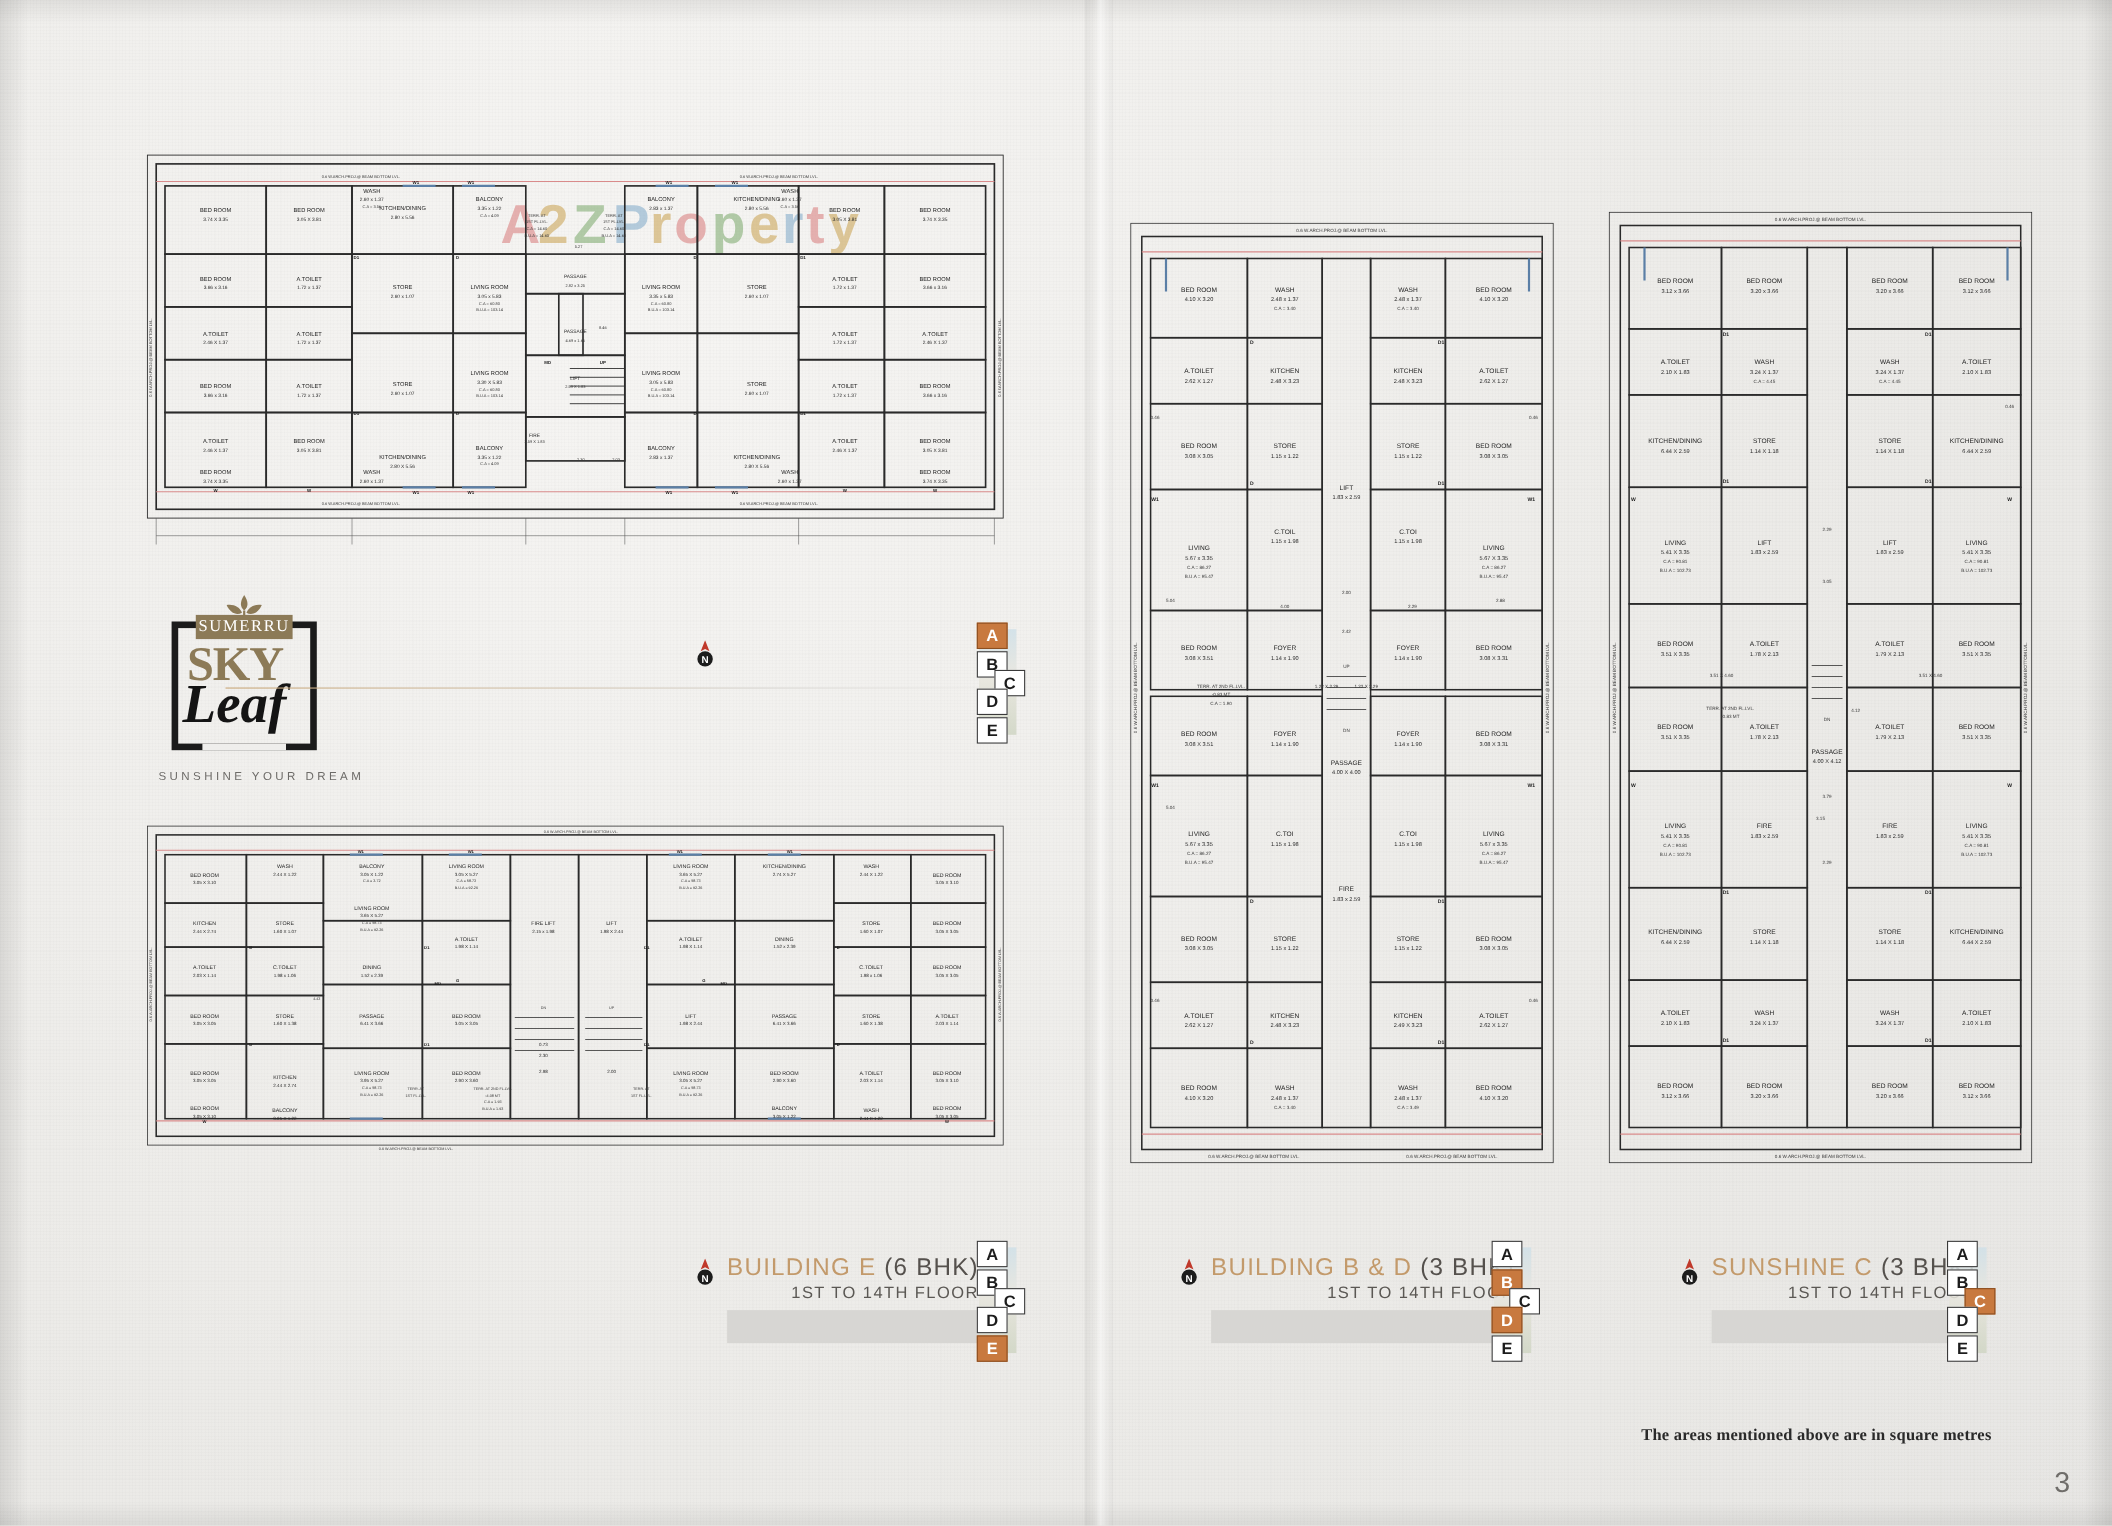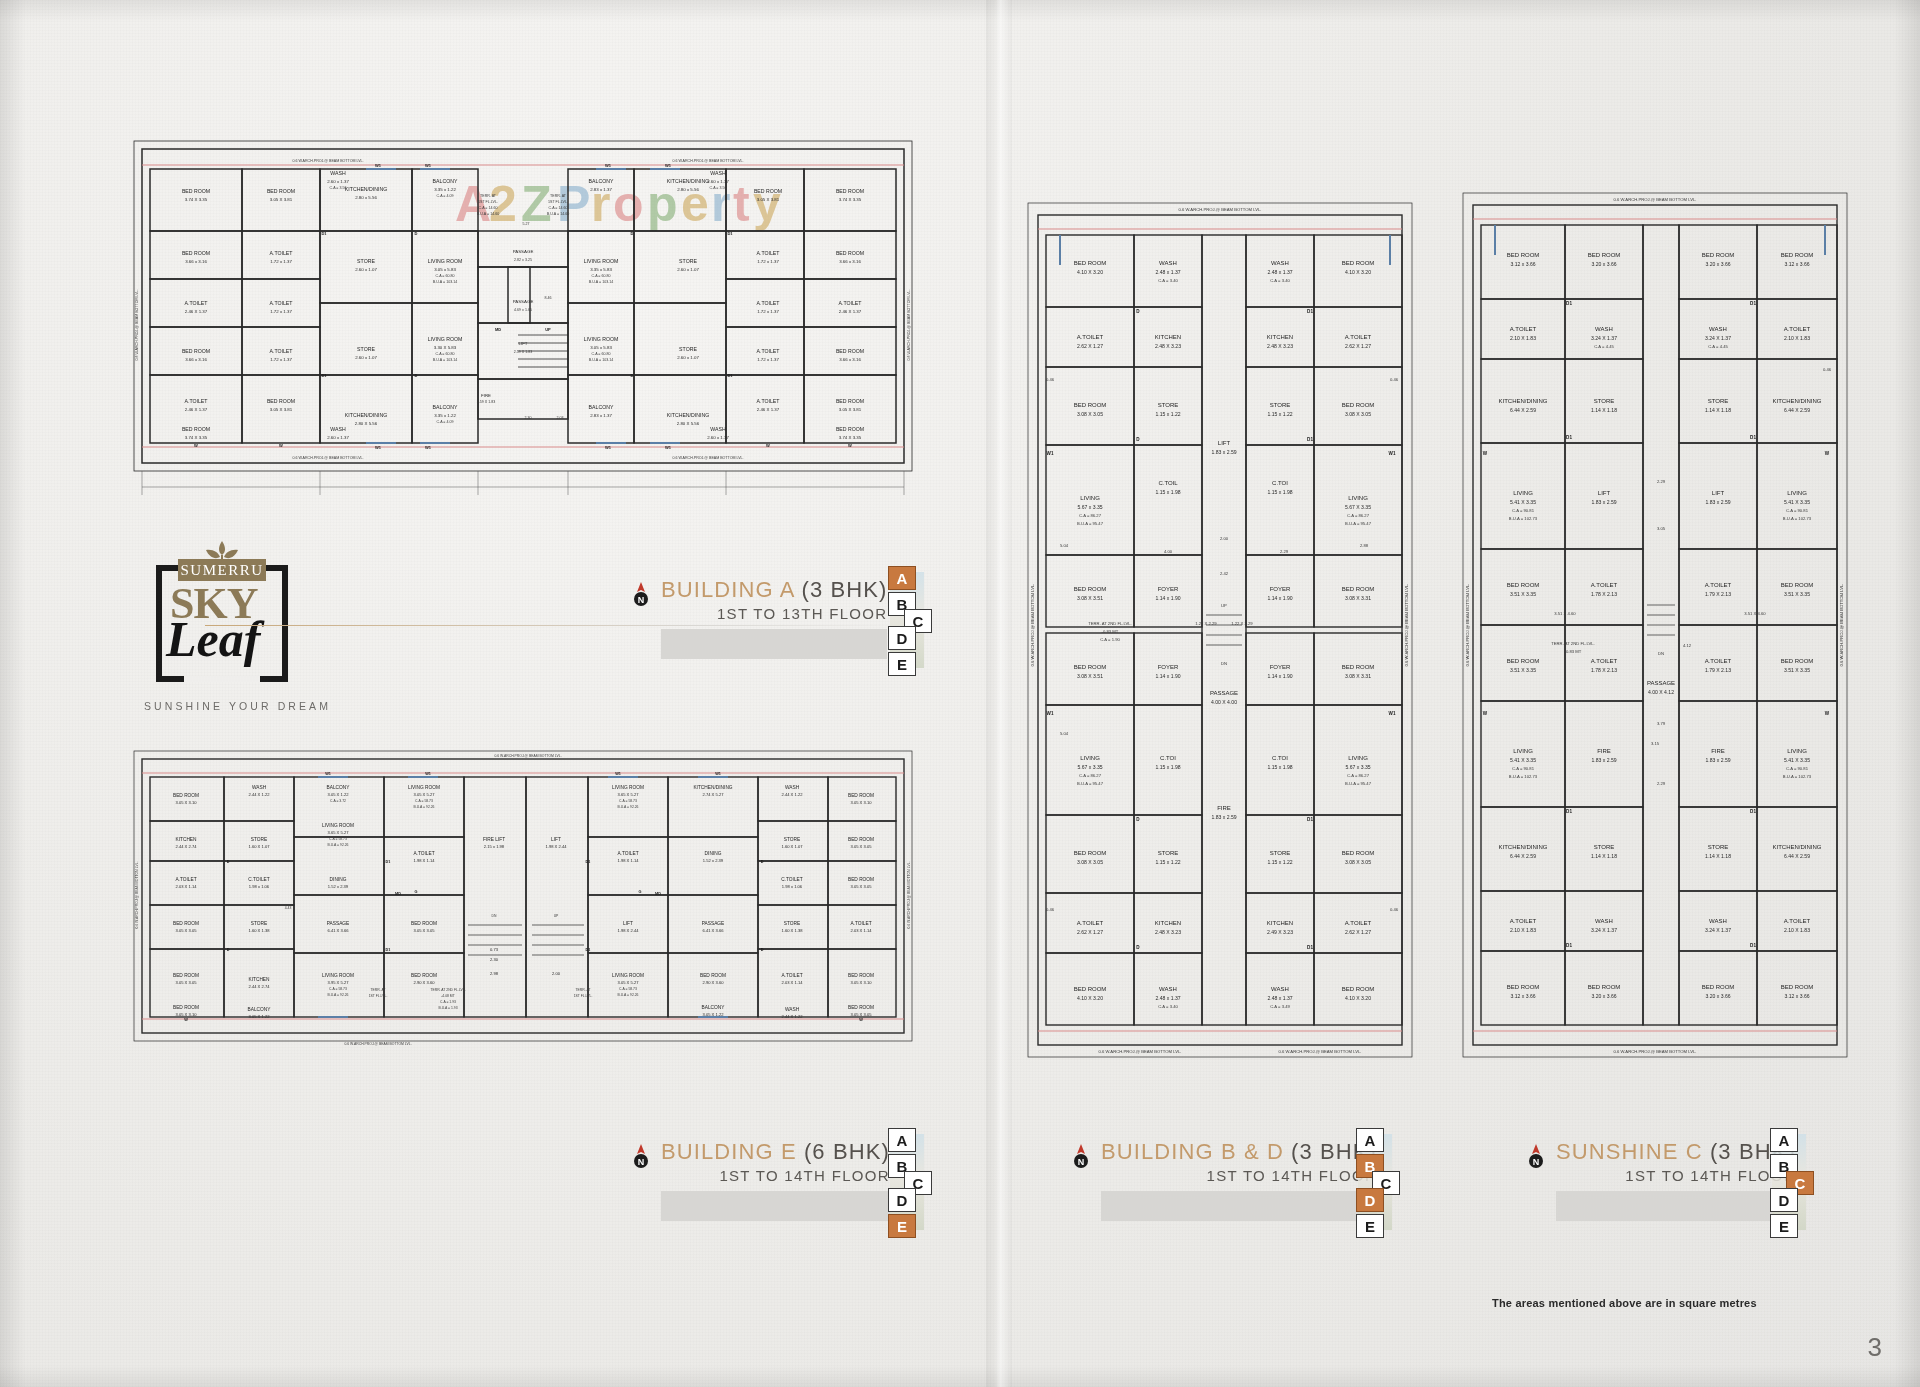--- a/index.html
+++ b/index.html
@@ -132,21 +132,21 @@
   .km.hi{background:#c8793f;border-color:#8d4f21;color:#fff;}
   .km-a{left:8px;top:0px;}
   .km-b{left:8px;top:26px;}
   .km-c{left:24px;top:43px;}
   .km-d{left:8px;top:60px;}
   .km-e{left:8px;top:86px;}
 
   
   #areas-note{
     position:absolute;left:1492px;top:1297px;
-    font-size:11px;font-weight:bold;color:#2a2a2a;letter-spacing:.2px;
+    font-size:15px;font-weight:bold;color:#2a2a2a;letter-spacing:.2px;font-family:Liberation Serif, serif;
   }
   #page-num{
     position:absolute;right:38px;bottom:24px;
     font-size:26px;color:#6f6d6a;font-family:"Liberation Sans",sans-serif;
   }
 
   
   text{font-family:"Liberation Sans",sans-serif;}
 </style>
 </head>
@@ -1088,28 +1088,20 @@
 
   <div class="caption" id="cap-a" style="left:630px;top:578px;width:330px;">
     <div class="cap-row">
       <div class="north">
         <svg viewBox="0 0 22 26" width="22" height="26">
           <path d="M11 0 L15 10 L11 8 L7 10 Z" fill="#c0392b"></path>
           <circle cx="11" cy="17" r="7" fill="#1c1c1c"></circle>
           <text x="11" y="21" font-size="9" fill="#fff" text-anchor="middle" font-weight="bold">N</text>
         </svg>
       </div>
-      <div class="cap-text">
-        <div class="cap-title">
-          <span class="bname">BUILDING A</span>
-          <span class="bhk">(3 BHK)</span>
-        </div>
-        <div class="cap-sub">1ST TO 13TH FLOOR</div>
-        <div class="cap-plate"></div>
-      </div>
     </div>
   </div>
   <div class="keymap" id="km-a" style="left:880px;top:566px;">
     <div class="km-bg"></div>
     <div class="km km-a hi">A</div>
     <div class="km km-b">B</div>
     <div class="km km-c">C</div>
     <div class="km km-d">D</div>
     <div class="km km-e">E</div>
   </div>

